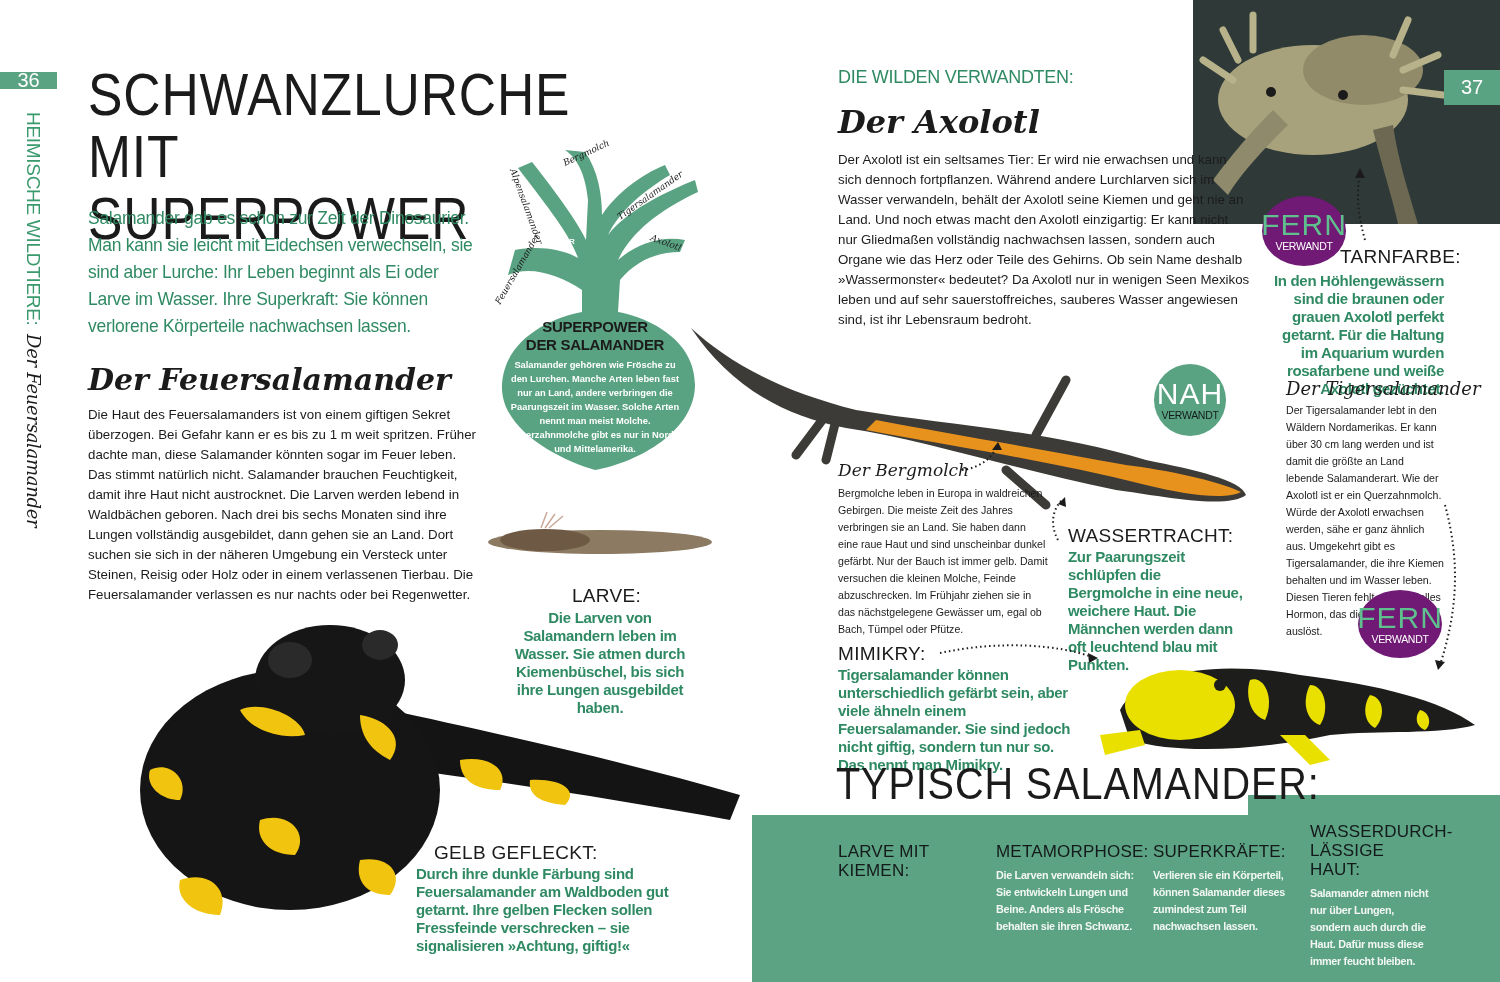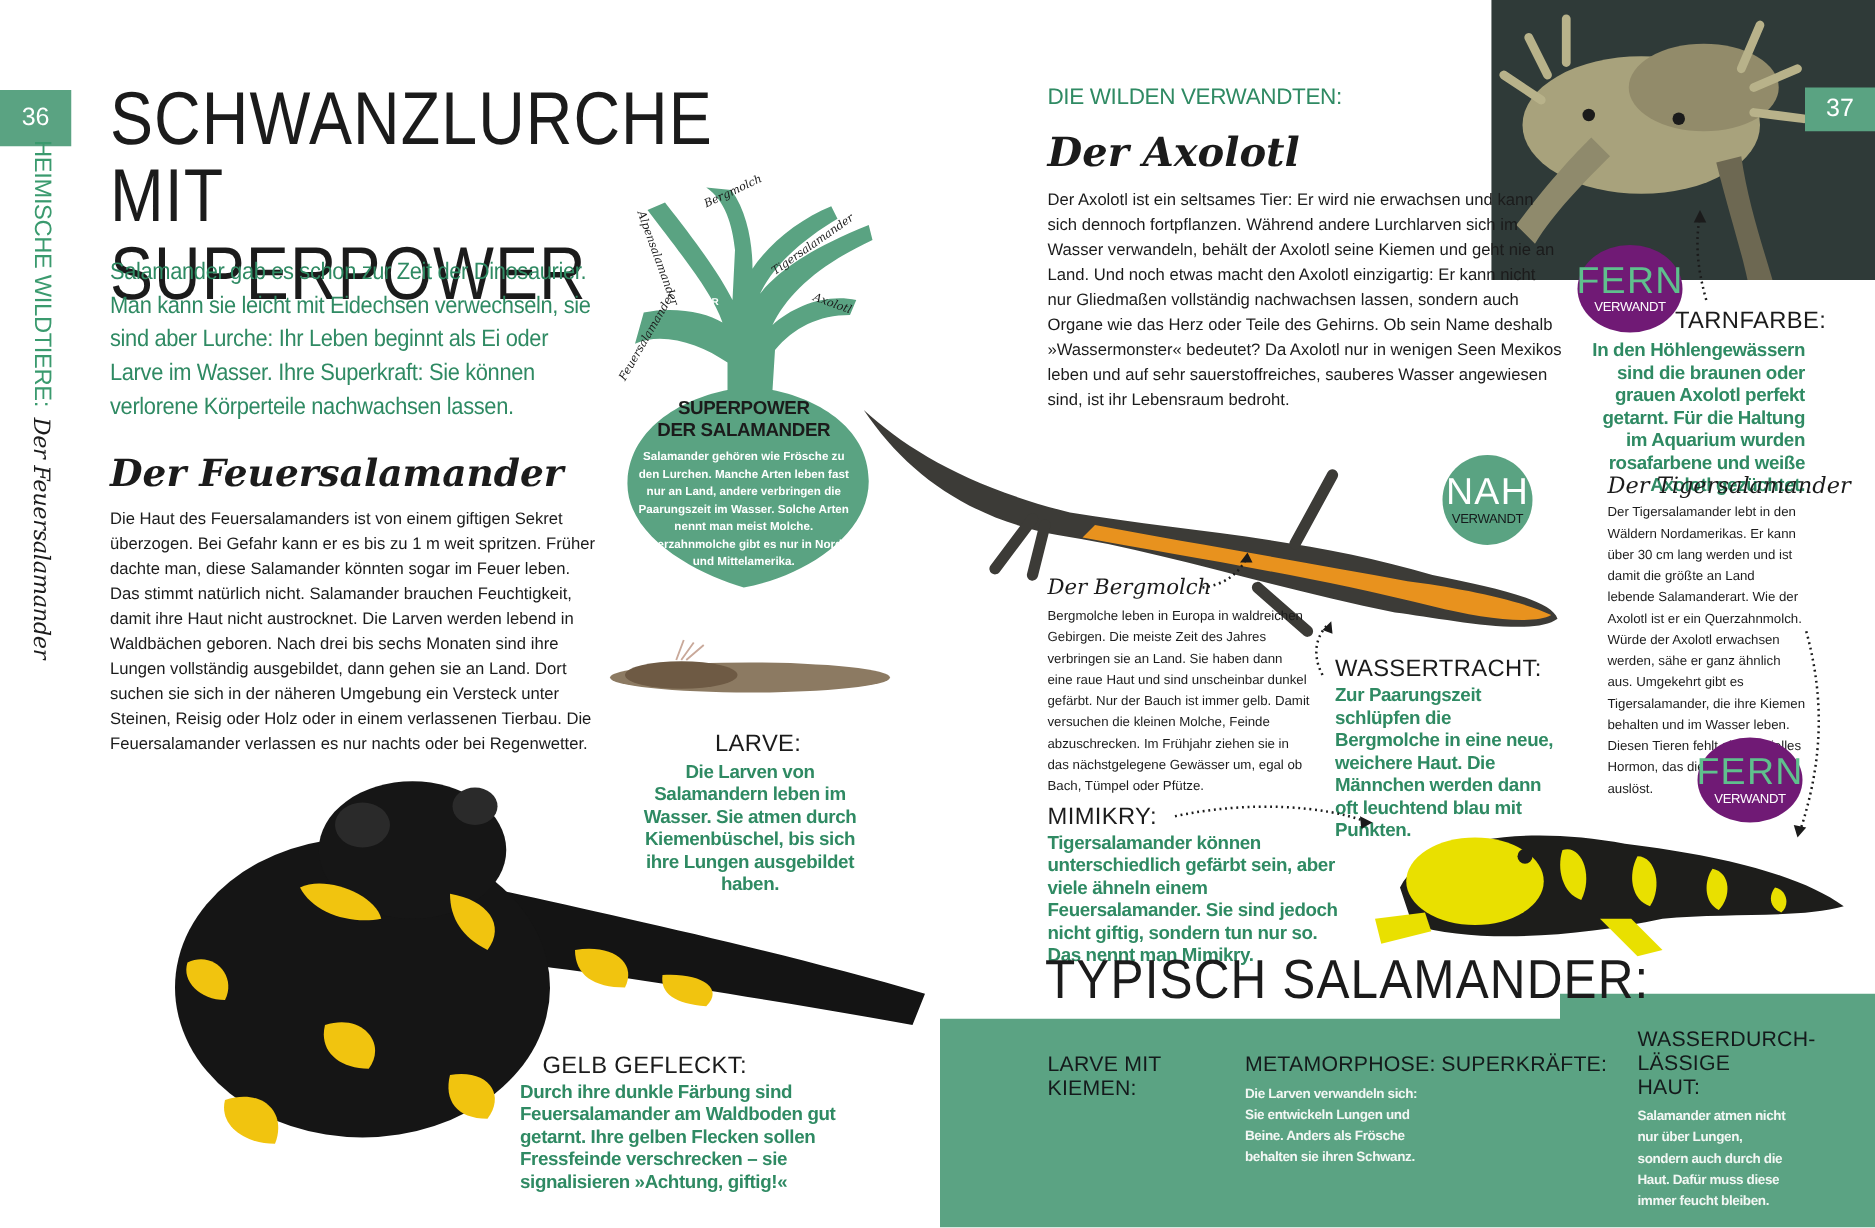--- a/index.html
+++ b/index.html
@@ -44,21 +44,21 @@
   .typ-title { left:836px; top:758px; font-size:44px; line-height:52px; letter-spacing:1px; transform:scaleX(0.9); transform-origin:left top; }
   .fact { position:absolute; color:#fff; }
   .fact .h { font-size:17px; line-height:19px; color:#141a1b; letter-spacing:0.2px; }
   .fact .t { font-size:10.8px; line-height:17px; margin-top:6px; font-weight:bold; color:#f3f7f4; }
 
   .dotted { position:absolute; }
 </style>
 </head>
 <body>
 
-<div class="page-num" style="left:0;top:72px;width:57px;height:45px;">36</div>
+<div class="page-num" style="left:0;top:72px;width:57px;height:17px;">36</div>
 
 <div class="vert-label cond">
   <span>HEIMISCHE WILDTIERE:</span>
   <span class="script">Der Feuersalamander</span>
 </div>
 
 <div class="abs title cond">
   <div>SCHWANZLURCHE MIT</div>
   <div>SUPERPOWER</div>
 </div>
@@ -213,17 +213,18 @@
 
 <div class="fact cond" style="left:838px;top:842px;width:145px;">
   <div class="h">LARVE MIT KIEMEN:</div>
 </div>
 <div class="fact cond" style="left:996px;top:842px;width:145px;">
   <div class="h">METAMORPHOSE:</div>
   <div class="t">Die Larven verwandeln sich: Sie entwickeln Lungen und Beine. Anders als Frösche behalten sie ihren Schwanz.</div>
 </div>
 <div class="fact cond" style="left:1153px;top:842px;width:140px;">
   <div class="h">SUPERKRÄFTE:</div>
+  <div class="t">Verlieren sie ein Körperteil, können Salamander dieses zumindest zum Teil nachwachsen lassen.</div>
 </div>
 <div class="fact cond" style="left:1310px;top:822px;width:125px;">
   <div class="h">WASSERDURCH-LÄSSIGE HAUT:</div>
   <div class="t">Salamander atmen nicht nur über Lungen, sondern auch durch die Haut. Dafür muss diese immer feucht bleiben.</div>
 </div>
 
 </body></html>

